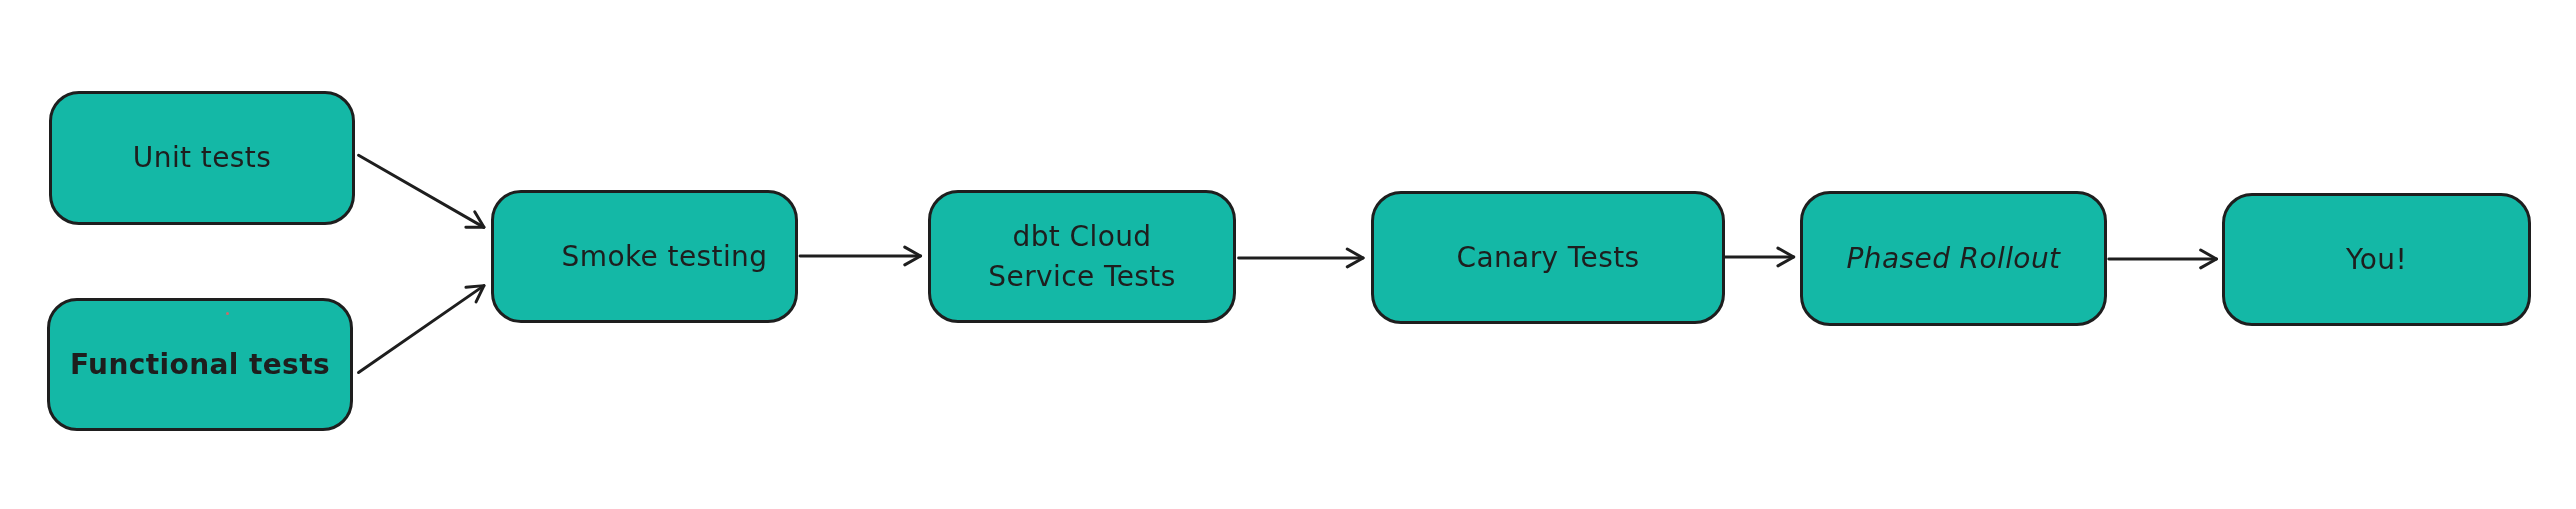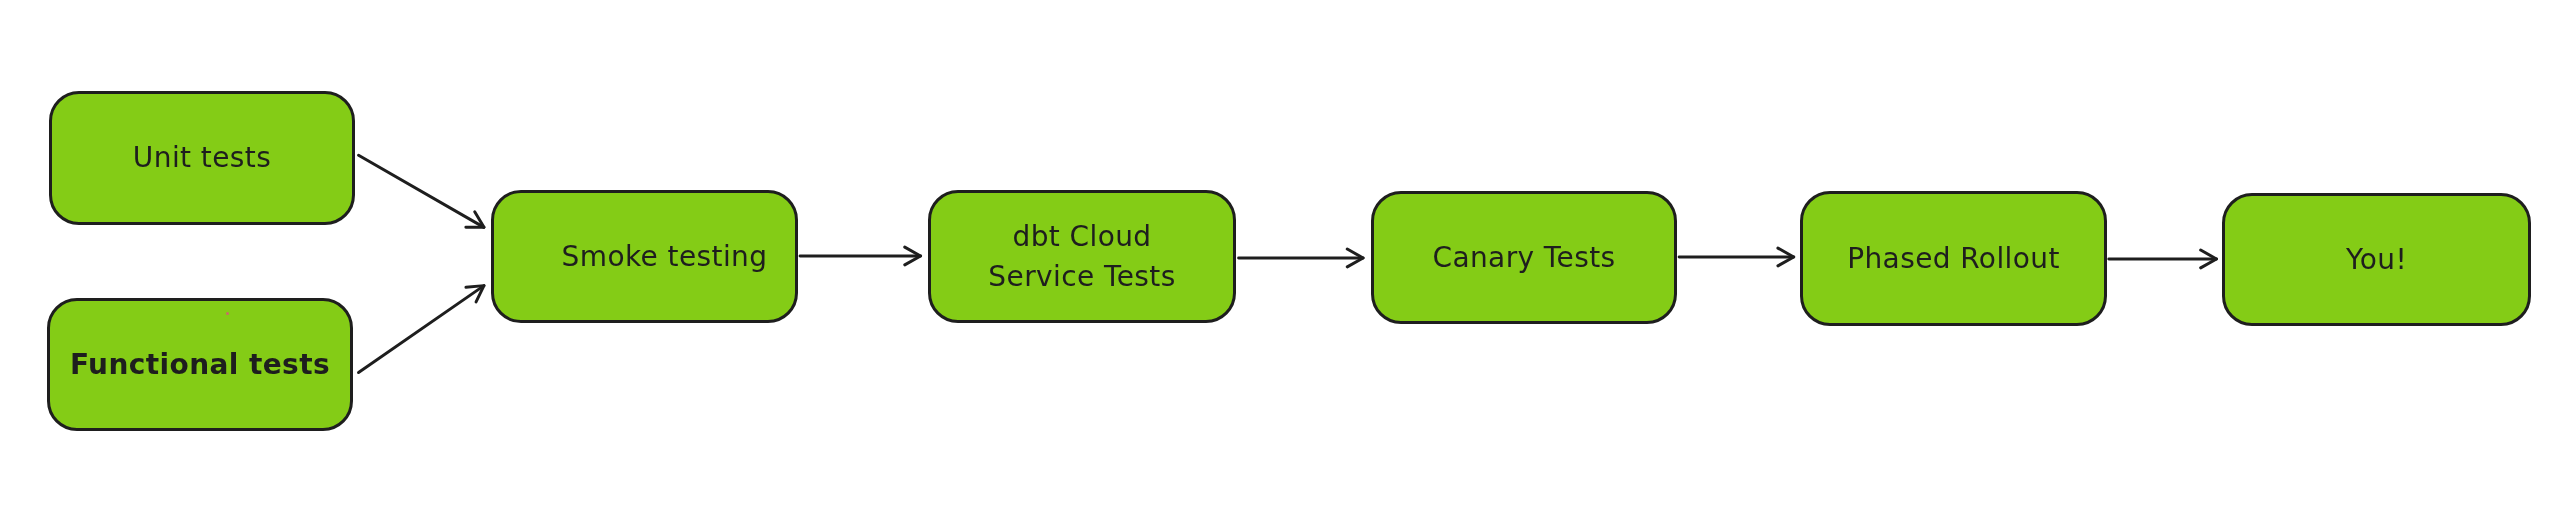--- a/index.html
+++ b/index.html
@@ -22,40 +22,40 @@
     top: 0;
     width: 2576px;
     height: 510px;
     overflow: visible;
   }
   .node {
     position: absolute;
     box-sizing: border-box;
     border: 3px solid #1e1e1e;
     border-radius: 30px;
-    background: #84cc16;
+    background: #14b8a6;
     display: flex;
     align-items: center;
     justify-content: center;
     text-align: center;
   }
   .node .label {
     font-size: 28px;
     line-height: 40px;
     letter-spacing: 0.4px;
     white-space: pre-line;
     color: #1e1e1e;
   }
   
   .node-unit        { left:  49px; top:  91px; width: 306px; height: 134px; }
   .node-functional  { left:  47px; top: 298px; width: 306px; height: 133px; font-weight: bold; }
   .node-smoke       { left: 491px; top: 190px; width: 307px; height: 133px; padding-left: 40px; }
   .node-dbt         { left: 928px; top: 190px; width: 308px; height: 133px; }
-  .node-canary      { left: 1371px; top: 191px; width: 306px; height: 133px; }
-  .node-phased      { left: 1800px; top: 191px; width: 307px; height: 135px; }
+  .node-canary      { left: 1371px; top: 191px; width: 354px; height: 133px; }
+  .node-phased      { left: 1800px; top: 191px; width: 307px; height: 135px; font-style: italic; }
   .node-you         { left: 2222px; top: 193px; width: 309px; height: 133px; }
   .red-dot {
     position: absolute;
     left: 226px;
     top: 312px;
     width: 3px;
     height: 3px;
     border-radius: 50%;
     background: #c96a6a;
   }

